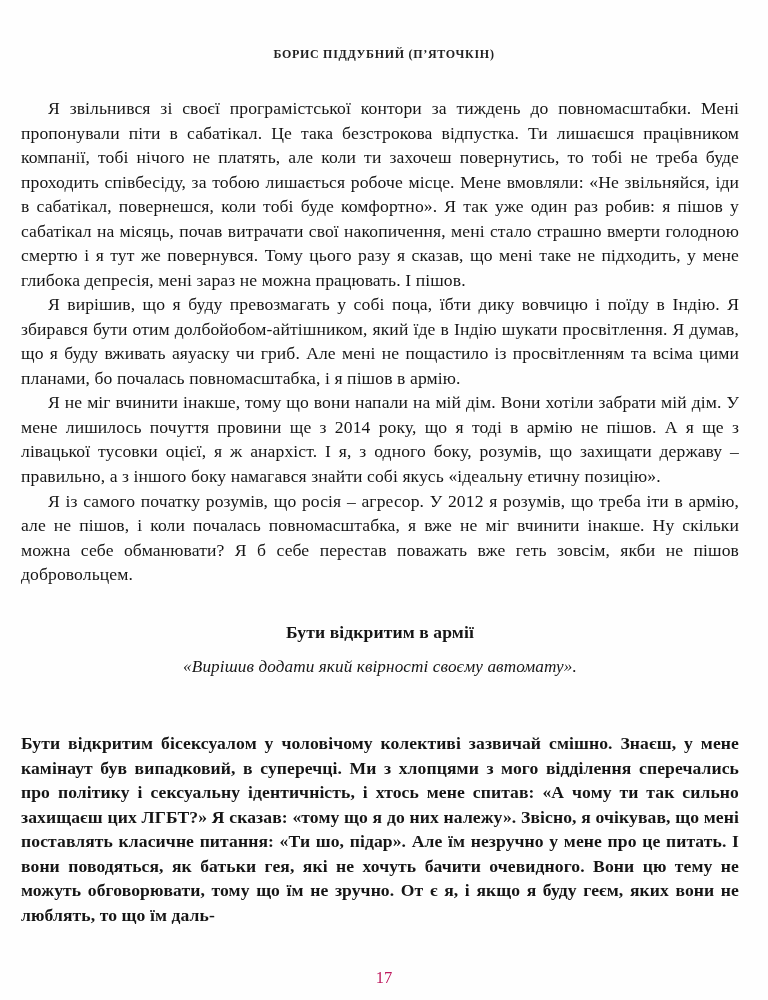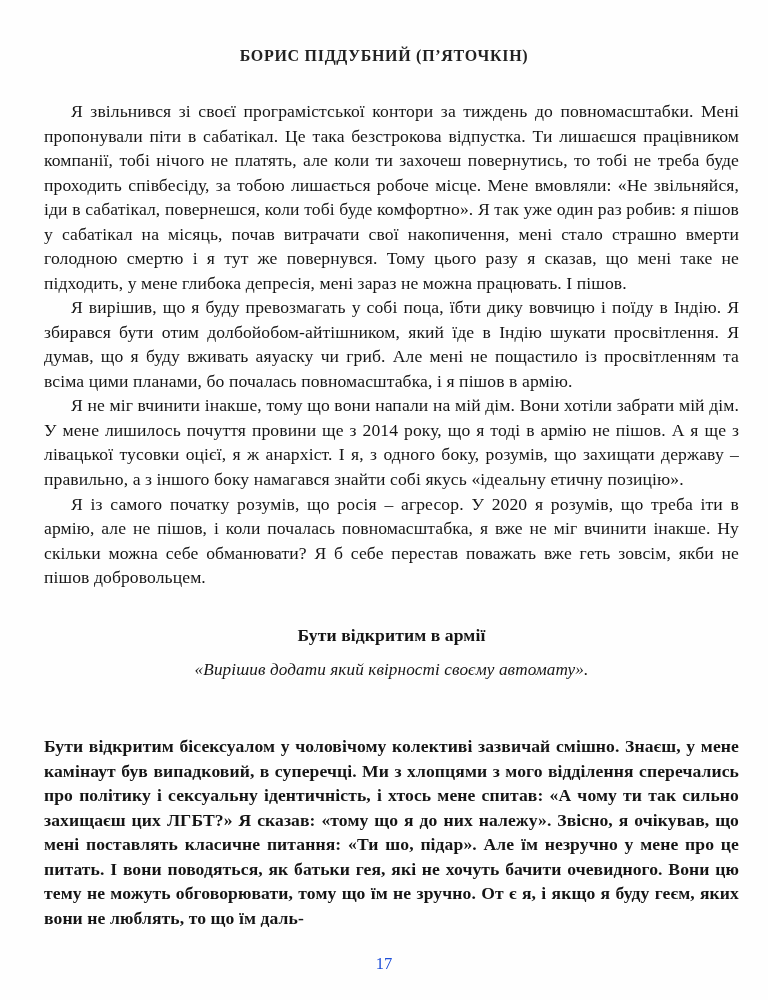--- a/index.html
+++ b/index.html
@@ -14,27 +14,27 @@
     margin: 0 auto;
     background: #fefefe;
     color: #151515;
     font-family: "Liberation Serif", "DejaVu Serif", serif;
     overflow: hidden;
     box-sizing: border-box;
   }
   .running-header {
     padding-top: 47px;
     text-align: center;
-    font-size: 16px;
+    font-size: 12px;
     font-weight: bold;
     letter-spacing: 0.7px;
     color: #222;
   }
   .text-block {
-    padding: 34px 29px 0 44px;
+    padding: 34px 29px 0 21px;
     font-size: 17.6px;
     line-height: 1.395;
     text-align: justify;
     letter-spacing: 0.1px;
   }
   .text-block p {
     margin: 0;
     text-indent: 27px;
   }
   .text-block p.no-indent {
@@ -54,43 +54,43 @@
     font-style: italic;
     text-indent: 0 !important;
     font-size: 17.2px;
   }
   .after-epigraph {
     margin-top: 52px !important;
   }
   .page-number {
     position: absolute;
     left: 0;
-    bottom: 26px;
+    bottom: 12px;
     width: 100%;
     text-align: center;
     font-size: 16.5px;
-    color: #1d4ed8;
+    color: #be185d;
   }
 </style>
 </head>
 <body>
 
 <div class="page">
 
   <div class="running-header">БОРИС ПІДДУБНИЙ (П’ЯТОЧКІН)</div>
 
   <div class="text-block">
 
     <p>Я звільнився зі своєї програмістської контори за тиждень до повномасштабки. Мені пропонували піти в сабатікал. Це така безстрокова відпустка. Ти лишаєшся працівником компанії, тобі нічого не платять, але коли ти захочеш повернутись, то тобі не треба буде проходить співбесіду, за тобою лишається робоче місце. Мене вмовляли: «Не звільняйся, іди в сабатікал, повернешся, коли тобі буде комфортно». Я так уже один раз робив: я пішов у сабатікал на місяць, почав витрачати свої накопичення, мені стало страшно вмерти голодною смертю і я тут же повернувся. Тому цього разу я сказав, що мені таке не підходить, у мене глибока депресія, мені зараз не можна працювать. І пішов.</p>
 
     <p>Я вирішив, що я буду превозмагать у собі поца, їбти дику вовчицю і поїду в Індію. Я збирався бути отим долбойобом-айтішником, який їде в Індію шукати просвітлення. Я думав, що я буду вживать аяуаску чи гриб. Але мені не пощастило із просвітленням та всіма цими планами, бо почалась повномасштабка, і я пішов в армію.</p>
 
     <p>Я не міг вчинити інакше, тому що вони напали на мій дім. Вони хотіли забрати мій дім. У мене лишилось почуття провини ще з 2014 року, що я тоді в армію не пішов. А я ще з лівацької тусовки оцієї, я ж анархіст. І я, з одного боку, розумів, що захищати державу – правильно, а з іншого боку намагався знайти собі якусь «ідеальну етичну позицію».</p>
 
-    <p>Я із самого початку розумів, що росія – агресор. У 2020 я розумів, що треба іти в армію, але не пішов, і коли почалась повномасштабка, я вже не міг вчинити інакше. Ну скільки можна себе обманювати? Я б себе перестав поважать вже геть зовсім, якби не пішов добровольцем.</p>
+    <p>Я із самого початку розумів, що росія – агресор. У 2012 я розумів, що треба іти в армію, але не пішов, і коли почалась повномасштабка, я вже не міг вчинити інакше. Ну скільки можна себе обманювати? Я б себе перестав поважать вже геть зовсім, якби не пішов добровольцем.</p>
 
     <p class="section-heading">Бути відкритим в армії</p>
 
     <p class="epigraph">«Вирішив додати який квірності своєму автомату».</p>
 
     <p class="no-indent after-epigraph">Бути відкритим бісексуалом у чоловічому колективі зазвичай смішно. Знаєш, у мене камінаут був випадковий, в суперечці. Ми з хлопцями з мого відділення сперечались про політику і сексуальну ідентичність, і хтось мене спитав: «А чому ти так сильно захищаєш цих ЛГБТ?» Я сказав: «тому що я до них належу». Звісно, я очікував, що мені поставлять класичне питання: «Ти шо, підар». Але їм незручно у мене про це питать. І вони поводяться, як батьки гея, які не хочуть бачити очевидного. Вони цю тему не можуть обговорювати, тому що їм не зручно. От є я, і якщо я буду геєм, яких вони не люблять, то що їм даль-</p>
 
   </div>
 
   <div class="page-number">17</div>

